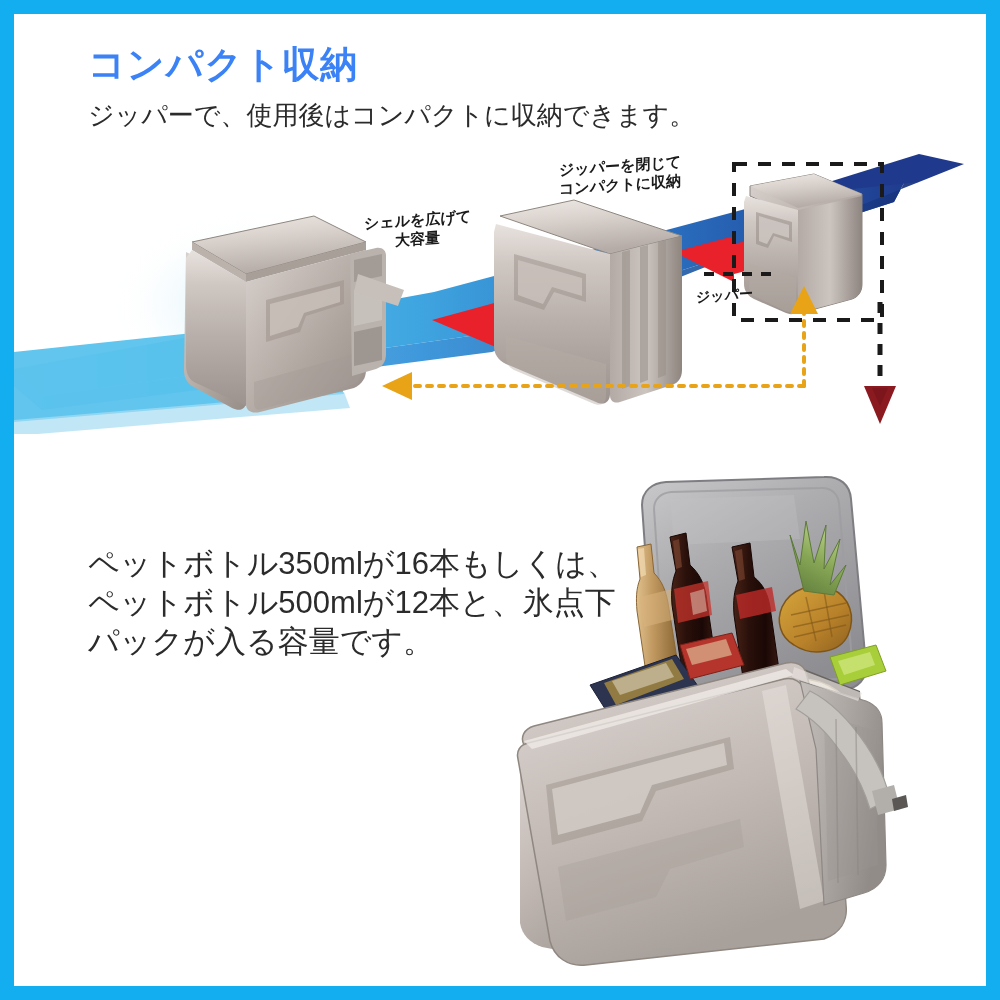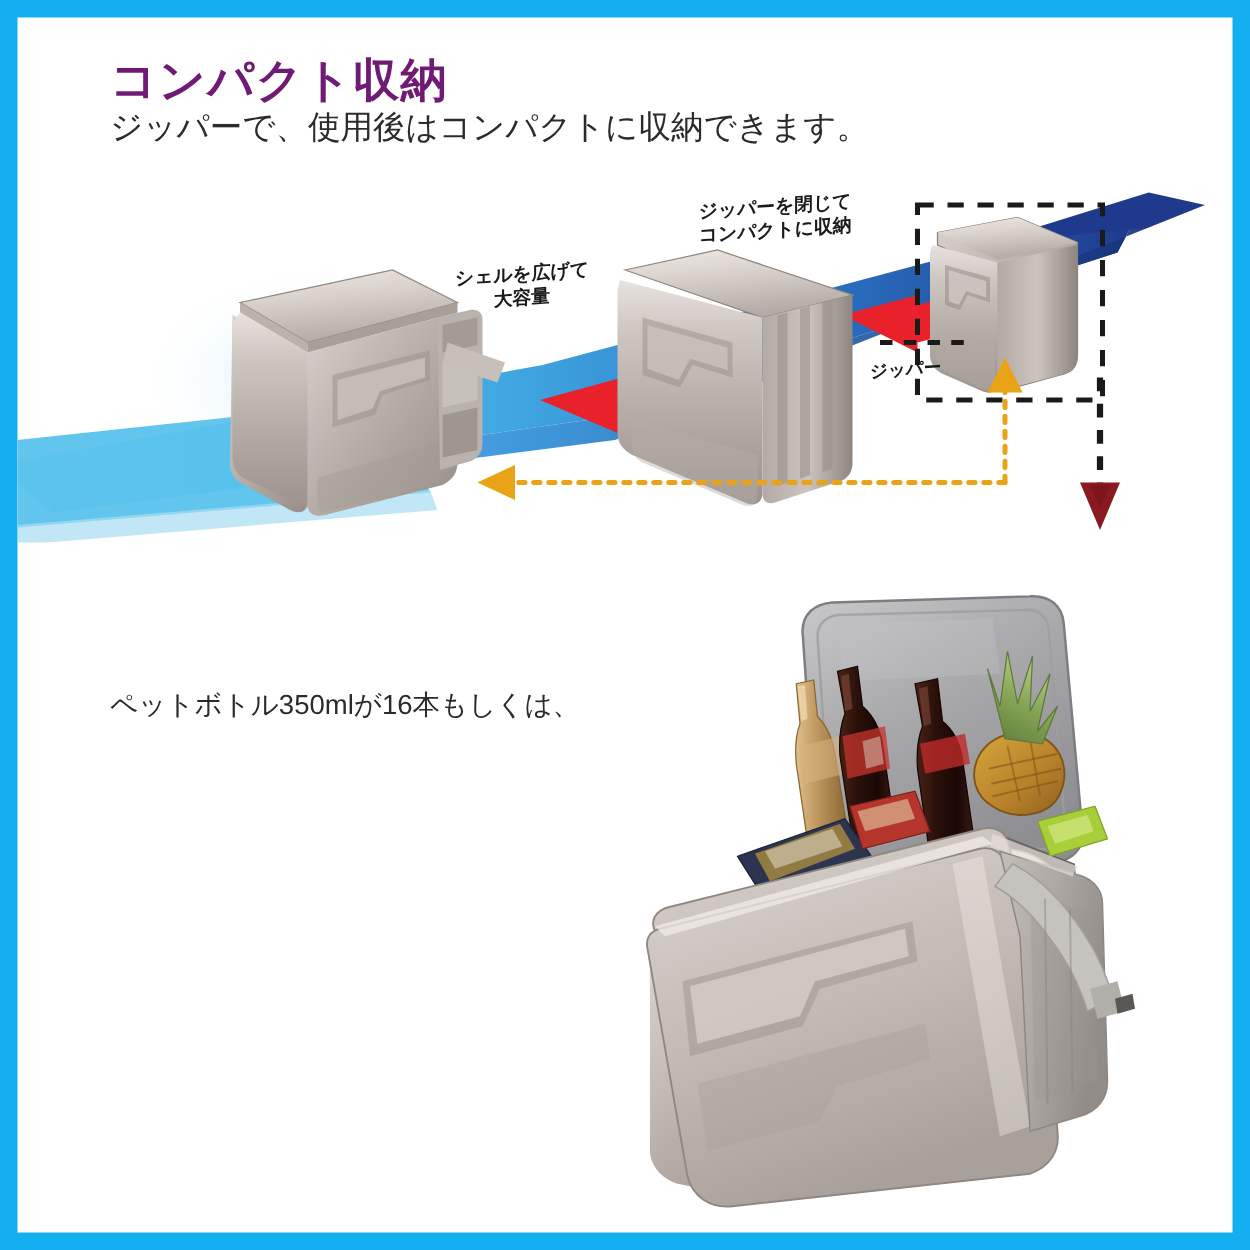--- a/index.html
+++ b/index.html
@@ -26,36 +26,36 @@
     height: 972px;
     background: #ffffff;
     overflow: hidden;
   }
 
   
   .sec-title {
     position: absolute;
     font-size: 37px;
     font-weight: 700;
-    color: #701a75;
+    color: #3b82f6;
     letter-spacing: 1px;
     white-space: nowrap;
   }
   .sec-body {
     position: absolute;
-    font-size: 22px;
+    font-size: 31px;
     font-weight: 400;
     color: #2b2b2b;
     line-height: 39px;
     white-space: nowrap;
   }
   .sec-body div { white-space: nowrap; }
 
   #title1 { left: 74px; top: 26px; }
-  #body1  { left: 74px; top: 68px; font-size: 26px; }
+  #body1  { left: 74px; top: 82px; font-size: 26px; }
   #title2 { left: 74px; top: 472px; }
   #body2  { left: 74px; top: 530px; }
 
   
   #diagram {
     position: absolute;
     left: 0px;
     top: 110px;
     width: 972px;
     height: 310px;
@@ -245,20 +245,22 @@
         <div>ジッパーを閉じて</div>
         <div>コンパクトに収納</div>
       </div>
       <div class="lbl" id="lbl-zipper">
         <div>ジッパー</div>
       </div>
     </div>
 
     <div class="sec-body" id="body2">
       <div>ペットボトル350mlが16本もしくは、</div>
+      <div>ペットボトル500mlが12本と、氷点下</div>
+      <div>パックが入る容量です。</div>
     </div>
 
     <div id="photo">
       <svg width="420" height="500" viewBox="0 0 420 500">
         <defs>
           <linearGradient id="shellFront" x1="0" y1="0" x2="0.4" y2="1">
             <stop offset="0%" stop-color="#E3DCD8"></stop>
             <stop offset="20%" stop-color="#D2CAC6"></stop>
             <stop offset="55%" stop-color="#C2B9B4"></stop>
             <stop offset="100%" stop-color="#A8A09B"></stop>

